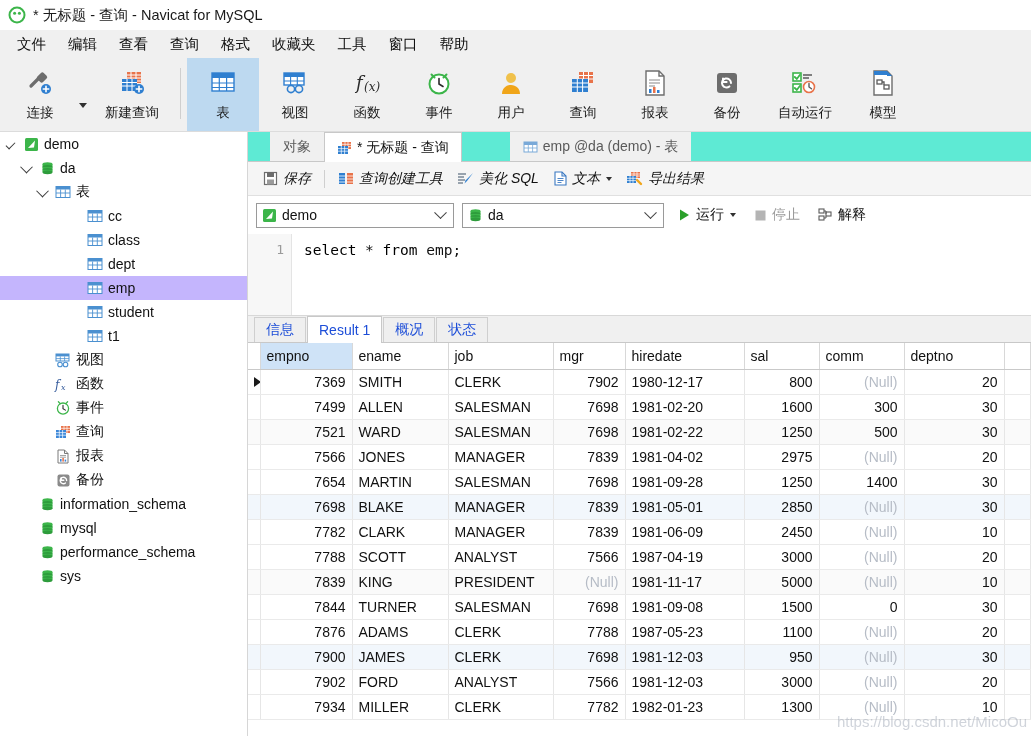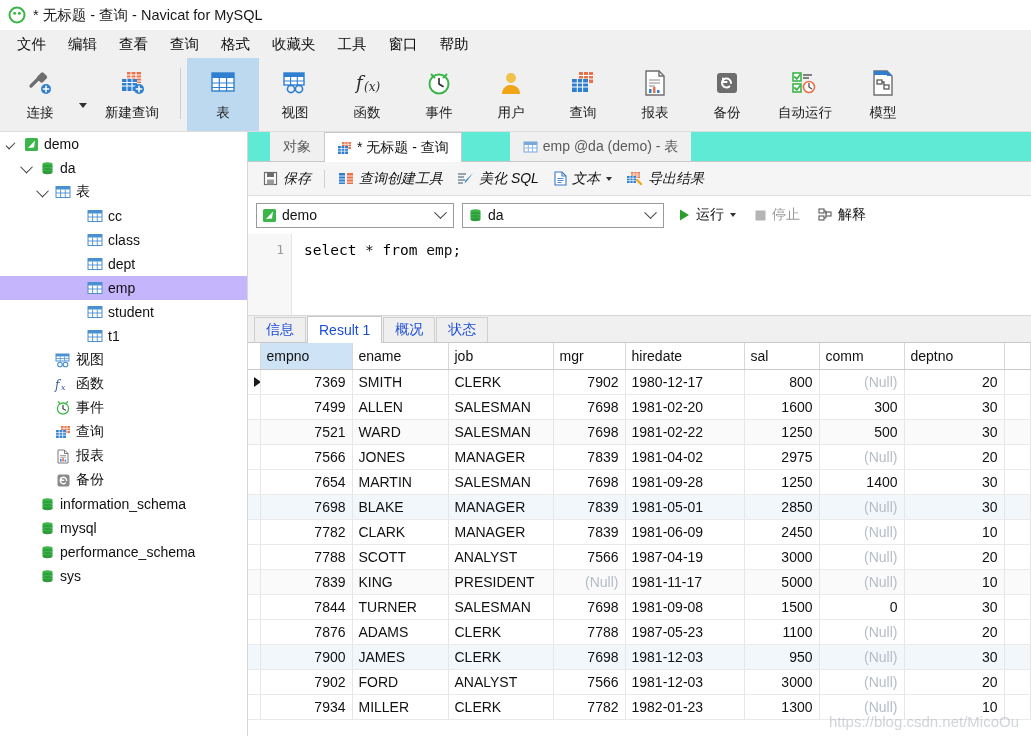--- a/index.html
+++ b/index.html
@@ -362,21 +362,21 @@
     display: inline-block;
     width: 0; height: 0;
     border-top: 5px solid transparent;
     border-bottom: 5px solid transparent;
     border-left: 7px solid #1a1a1a;
   }
 
   
   #watermark {
     position: absolute;
-    right: 12px;
+    right: 4px;
     bottom: 6px;
     font-size: 15px;
     color: rgba(150,160,175,0.45);
     pointer-events: none;
     white-space: nowrap;
     font-family: "Liberation Sans", sans-serif;
   }
 </style>
 </head>
 <body>

